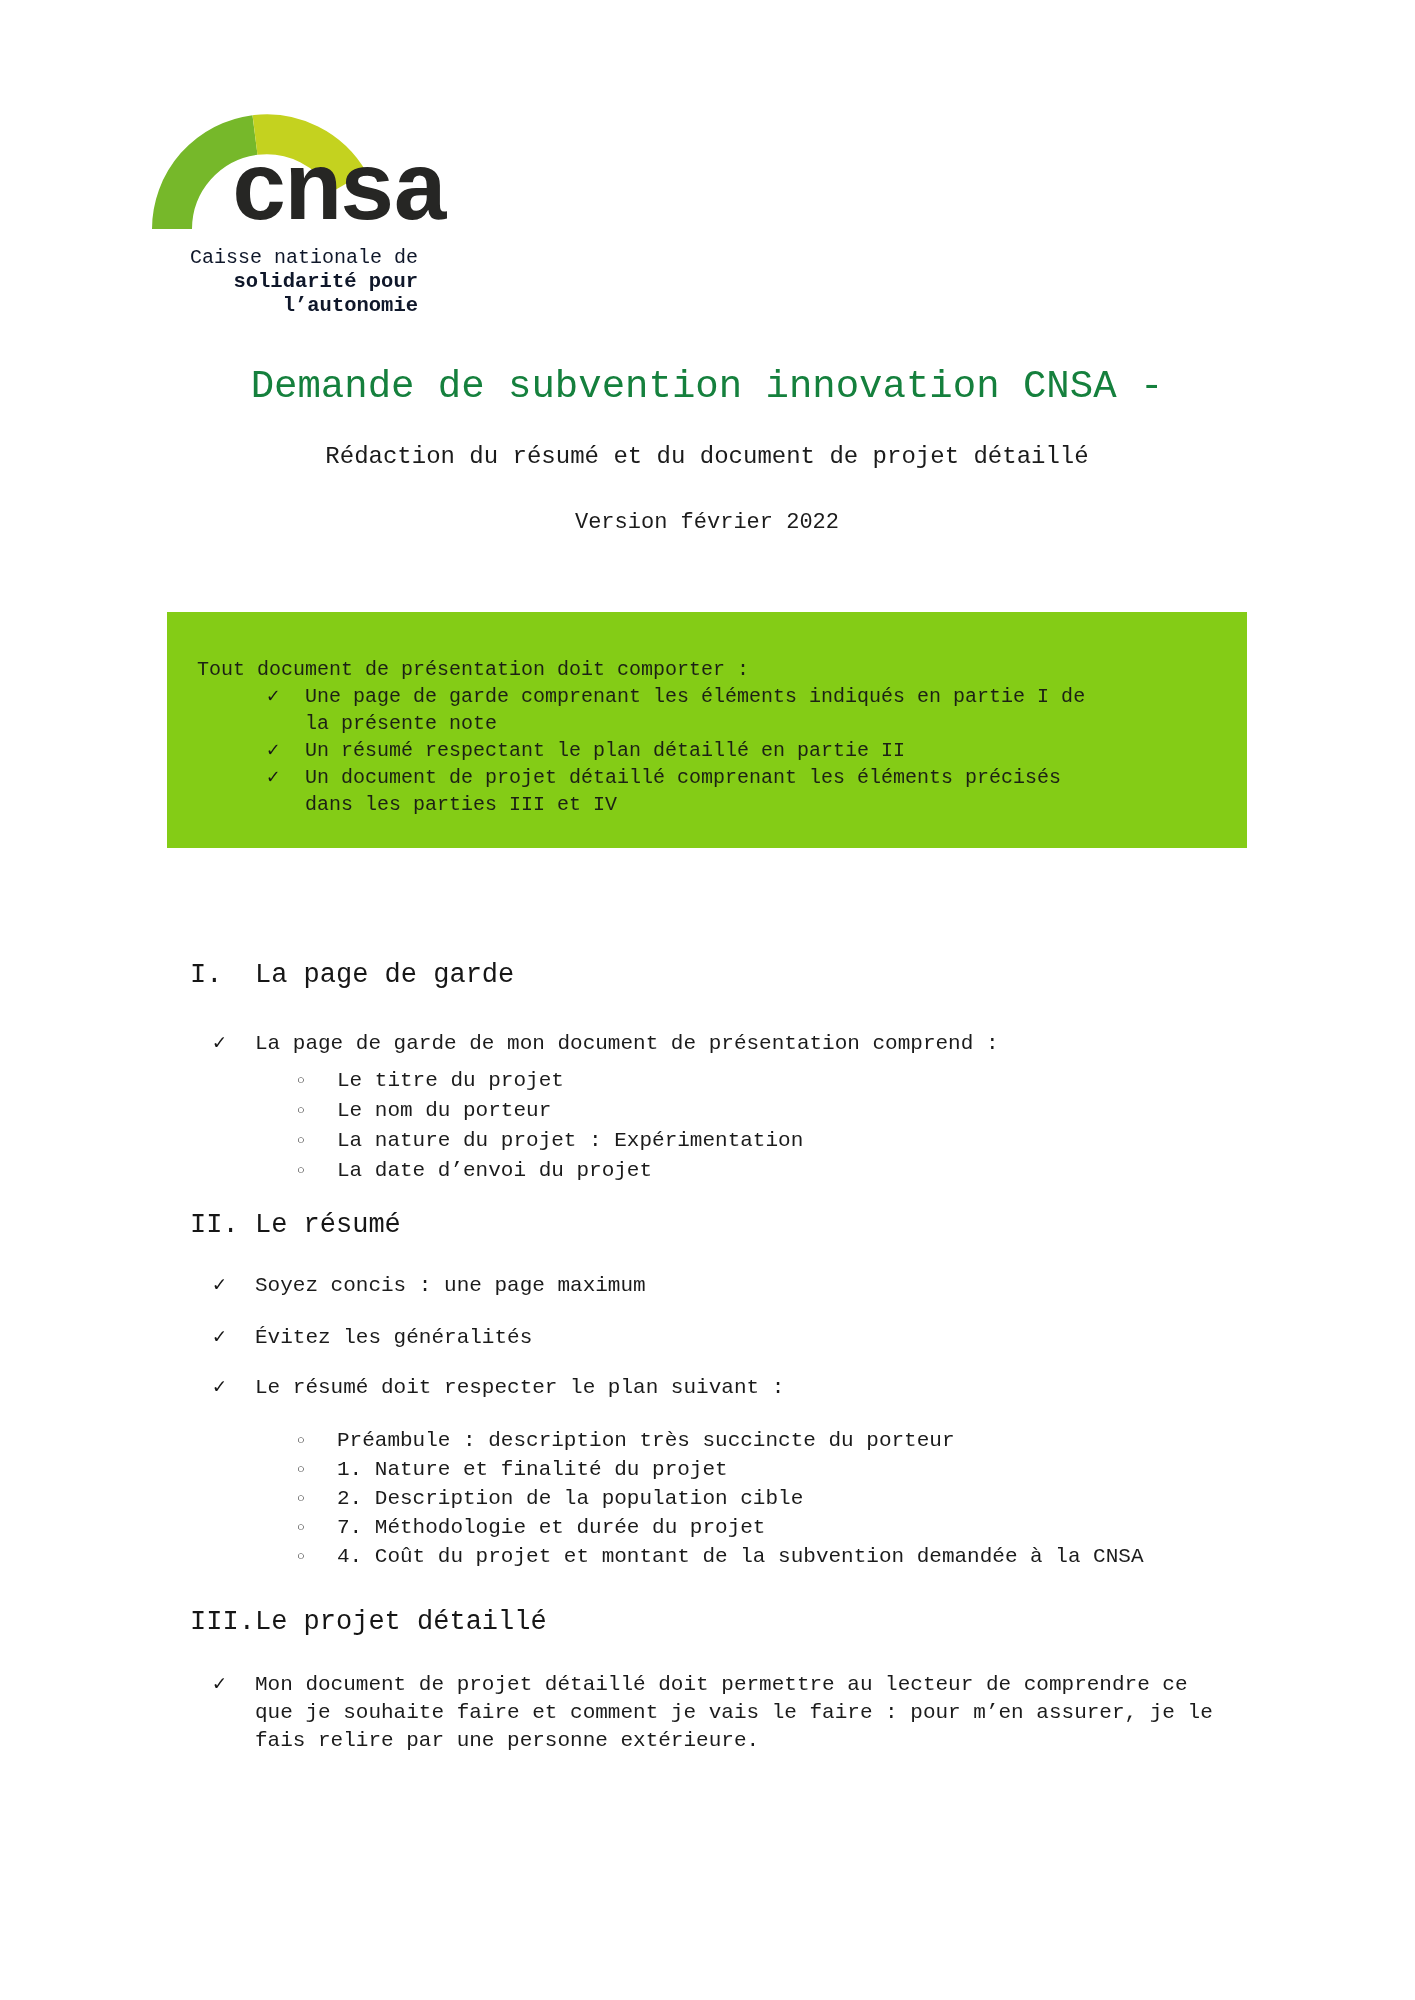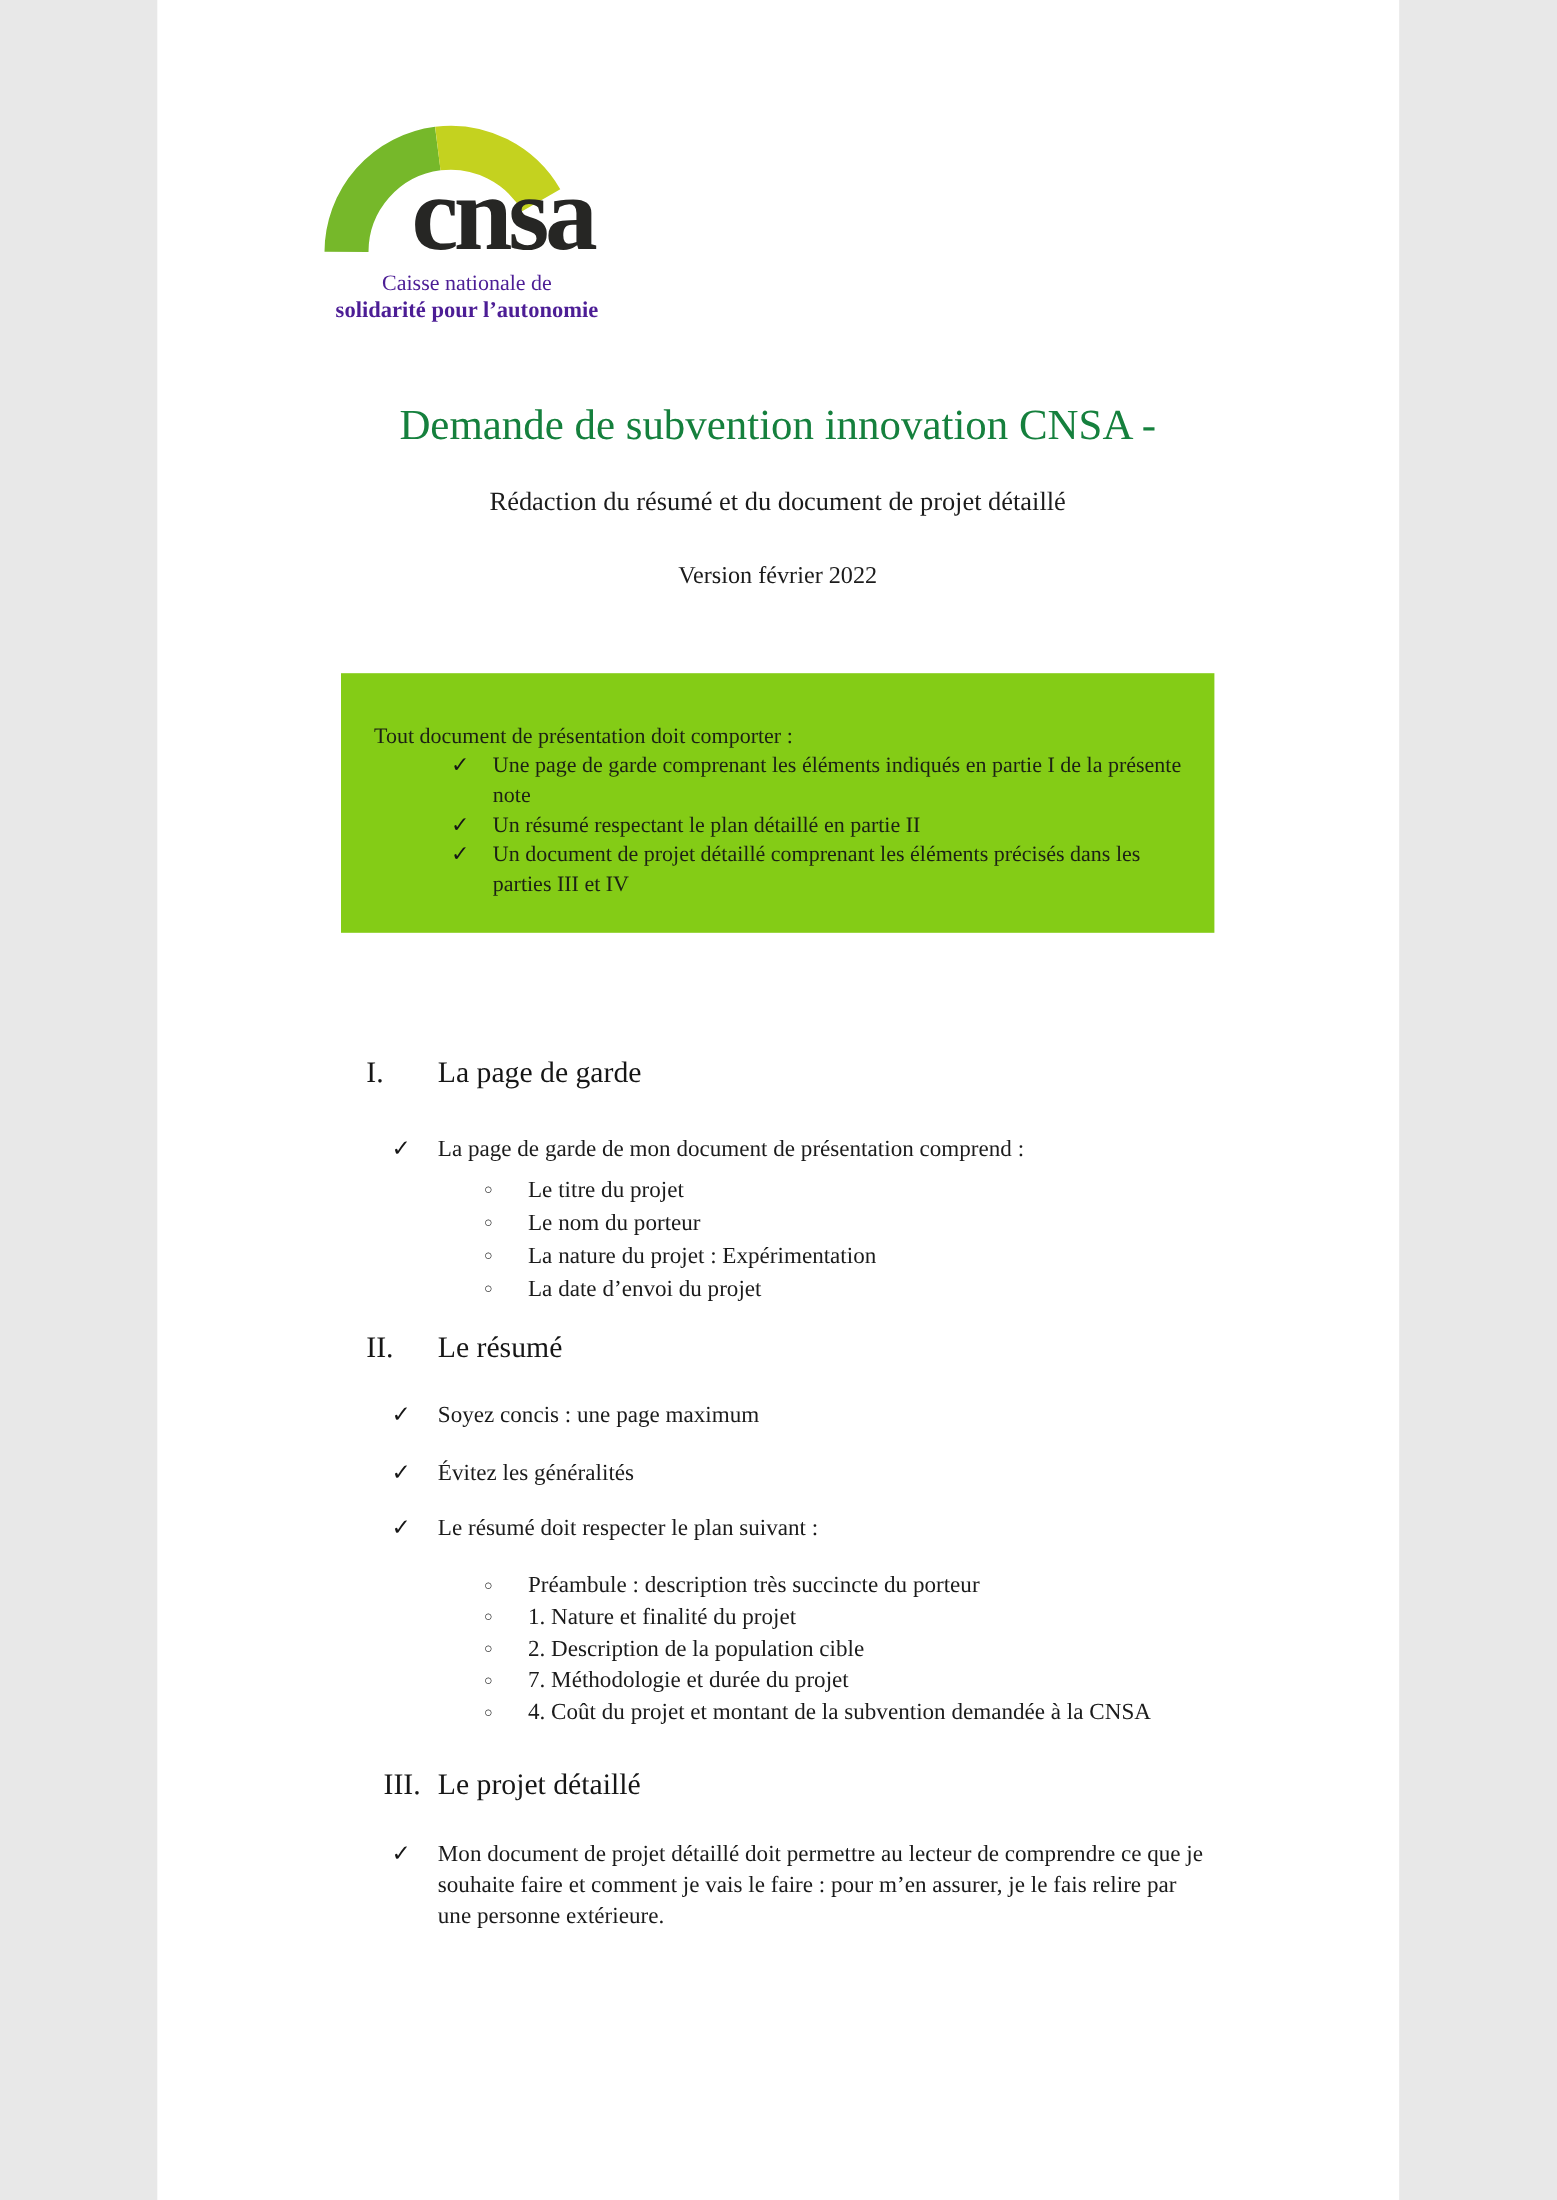--- a/index.html
+++ b/index.html
@@ -1,30 +1,30 @@
 <!DOCTYPE html>
 <html><head>
 <meta charset="utf-8">
 <style>
   html,body { margin:0; padding:0; background:#e8e8e8; }
   .page {
-    position:relative; width:1129px; height:2000px; margin:0 auto;
+    position:relative; width:1415px; height:2000px; margin:0 auto;
     background:#ffffff; overflow:hidden;
-    font-family:Liberation Serif, serif; color:#1b1b1b;
+    font-family:Liberation Mono, monospace; color:#1b1b1b;
   }
   
   .logo { position:absolute; left:145px; top:100px; width:285px; height:200px; }
   .logo svg { position:absolute; left:0; top:4px; }
   .brand {
     position:absolute; left:86px; top:46px;
     font-size:96px; line-height:1; font-weight:bold; letter-spacing:-4px; color:#262624;
   }
   .tagline {
     position:absolute; left:0; top:146px; width:285px; padding-right:12px; box-sizing:border-box;
-    text-align:center; font-size:20px; line-height:24px; color:#4c1d95;
+    text-align:right; font-size:20px; line-height:24px; color:#0f172a;
   }
   .tagline .bold { font-weight:bold; font-size:20.5px; }
   
   .content { display:flow-root; padding:0 168px 0 167px; }
   .doc-title { margin-top:352px; font-size:39px; line-height:70px; text-align:center; color:#15803d; }
   .doc-subtitle { margin-top:18px; font-size:24px; line-height:34px; text-align:center; }
   .doc-version { margin-top:36px; font-size:22px; line-height:26px; text-align:center; }
   
   .callout {
     margin-top:76px; background:#84cc16; padding:44px 30px 30px 30px;

